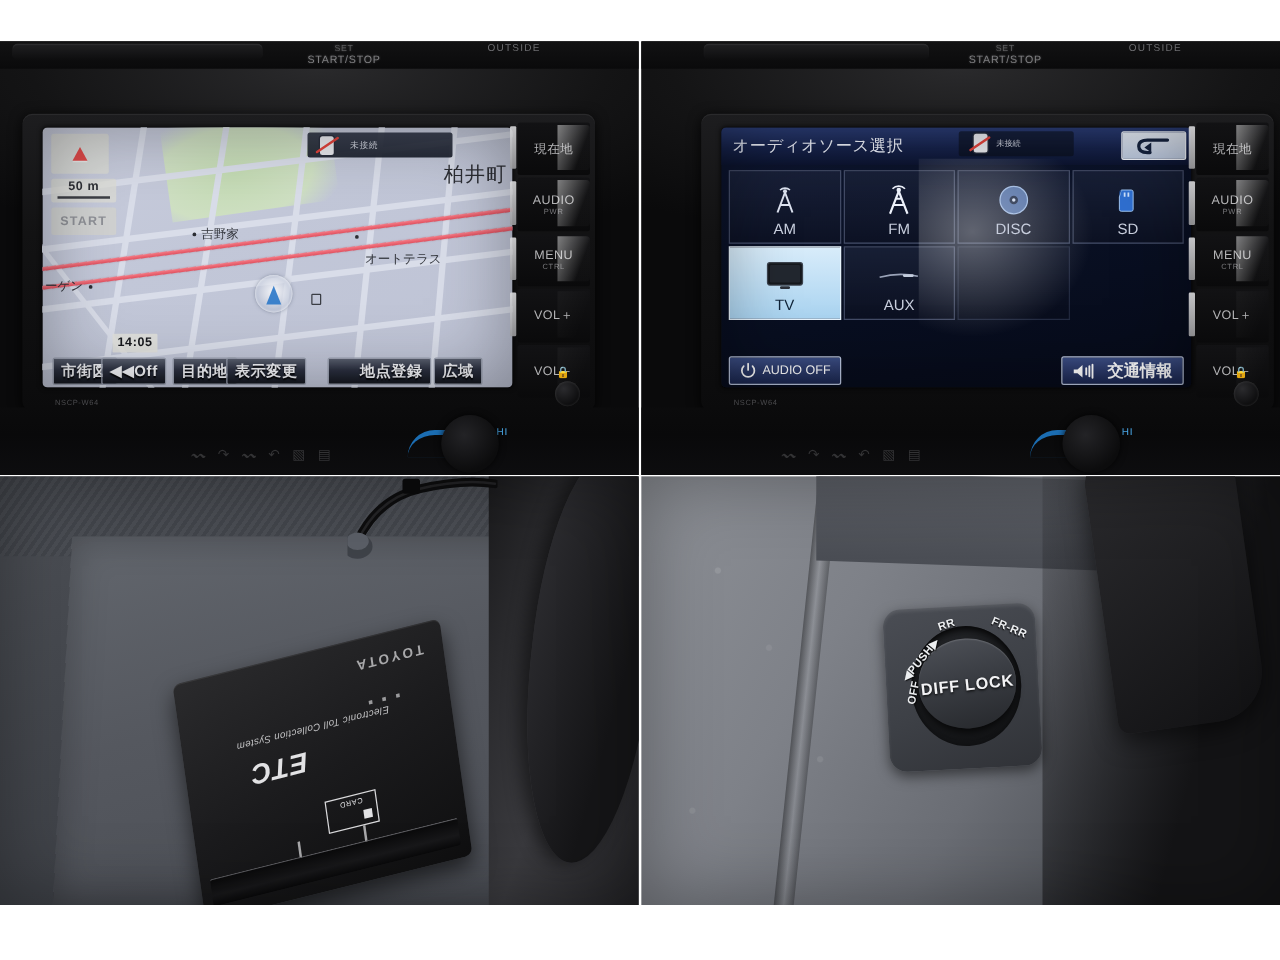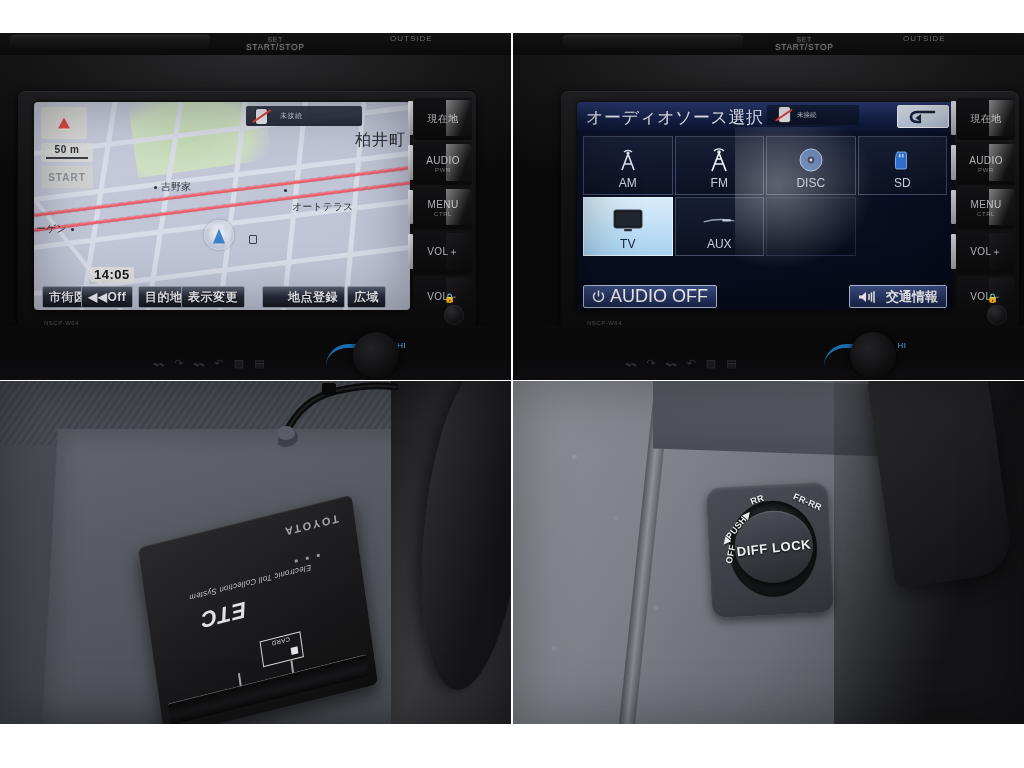--- a/index.html
+++ b/index.html
@@ -167,21 +167,21 @@
     content:""; position:absolute; left:50%; top:52%; transform:translate(-50%,-50%);
     width:0;height:0;border-left:6px solid transparent;border-right:6px solid transparent;
     border-bottom:15px solid #2f79c9; opacity:.92;
   }
   .map-icon-sq{
     position:absolute; left:215px; top:133px; width:8px; height:9px;
     border:1.4px solid #3a3d44; border-radius:1px;
   }
   .map-time{
     position:absolute; left:56px; bottom:28px; padding:0 4px; height:15px;
-    background:rgba(226,226,220,.85); color:#15171c; font-size:13px; font-weight:bold;
+    background:rgba(226,226,220,.85); color:#15171c; font-size:10px; font-weight:bold;
     letter-spacing:.5px; display:flex; align-items:center; border-radius:1px;
   }
   .map-streetlbl{
     position:absolute; left:112px; bottom:8px; color:#33363d; font-size:10px; opacity:.85;text-decoration:underline;
   }
   .notif-bar{
     position:absolute; left:212px; top:4px; width:116px; height:20px;
     background:linear-gradient(180deg, rgba(40,46,62,.88), rgba(26,31,44,.92));
     border-radius:2px; display:flex; align-items:center; padding-left:34px;
     color:#cfd3dd; font-size:7px; letter-spacing:.5px;
@@ -207,21 +207,21 @@
   
   .audio-screen{
     position:absolute; inset:0;
     background:linear-gradient(170deg,#0d1530 0%, #091024 45%, #060a18 100%);
   }
   .au-header{
     position:absolute; left:0; top:0; width:100%; height:30px;
     background:linear-gradient(180deg,#2b3d76 0%, #16224a 55%, #0c142f 100%);
     display:flex; align-items:center;
   }
-  .au-title{ color:#eef1fa; font-size:17px; margin-left:9px; letter-spacing:.5px;}
+  .au-title{ color:#eef1fa; font-size:13px; margin-left:9px; letter-spacing:.5px;}
   .au-notif{
     position:absolute; left:190px; top:3px; width:92px; height:20px;
     background:rgba(10,12,20,.55); border-radius:2px;
     color:#c8ccd8; font-size:6.5px; display:flex; align-items:center; padding-left:30px;
   }
   .au-back{
     position:absolute; right:4px; top:3px; width:52px; height:23px;
     background:linear-gradient(180deg,#e8eef8,#b9c6dc);
     border:1px solid #f2f5fb; border-radius:2px;
     display:flex; align-items:center; justify-content:center;
@@ -253,21 +253,21 @@
   .glare{
     position:absolute; left:42%; top:12%; width:38%; height:70%;
     background:radial-gradient(ellipse at 30% 40%, rgba(255,255,255,.34), rgba(255,255,255,0) 68%);
     pointer-events:none;
   }
   .au-footer{ position:absolute; left:0; bottom:2px; width:100%; height:26px;}
   .au-off{
     position:absolute; left:6px; bottom:0; height:23px; padding:0 8px;
     background:linear-gradient(180deg,#3c4e84,#1b2750);
     border:1px solid #b9c4dd; border-radius:2px;
-    color:#fff; font-size:18px; display:flex; align-items:center; gap:5px;
+    color:#fff; font-size:10px; display:flex; align-items:center; gap:5px;
   }
   .au-traffic{
     position:absolute; right:6px; bottom:0; height:23px; padding:0 8px;
     background:linear-gradient(180deg,#3c4e84,#1b2750);
     border:1px solid #b9c4dd; border-radius:2px;
     color:#fff; font-size:13px; font-weight:bold; display:flex; align-items:center; gap:8px;
   }
 
   
   .etc-bg{

